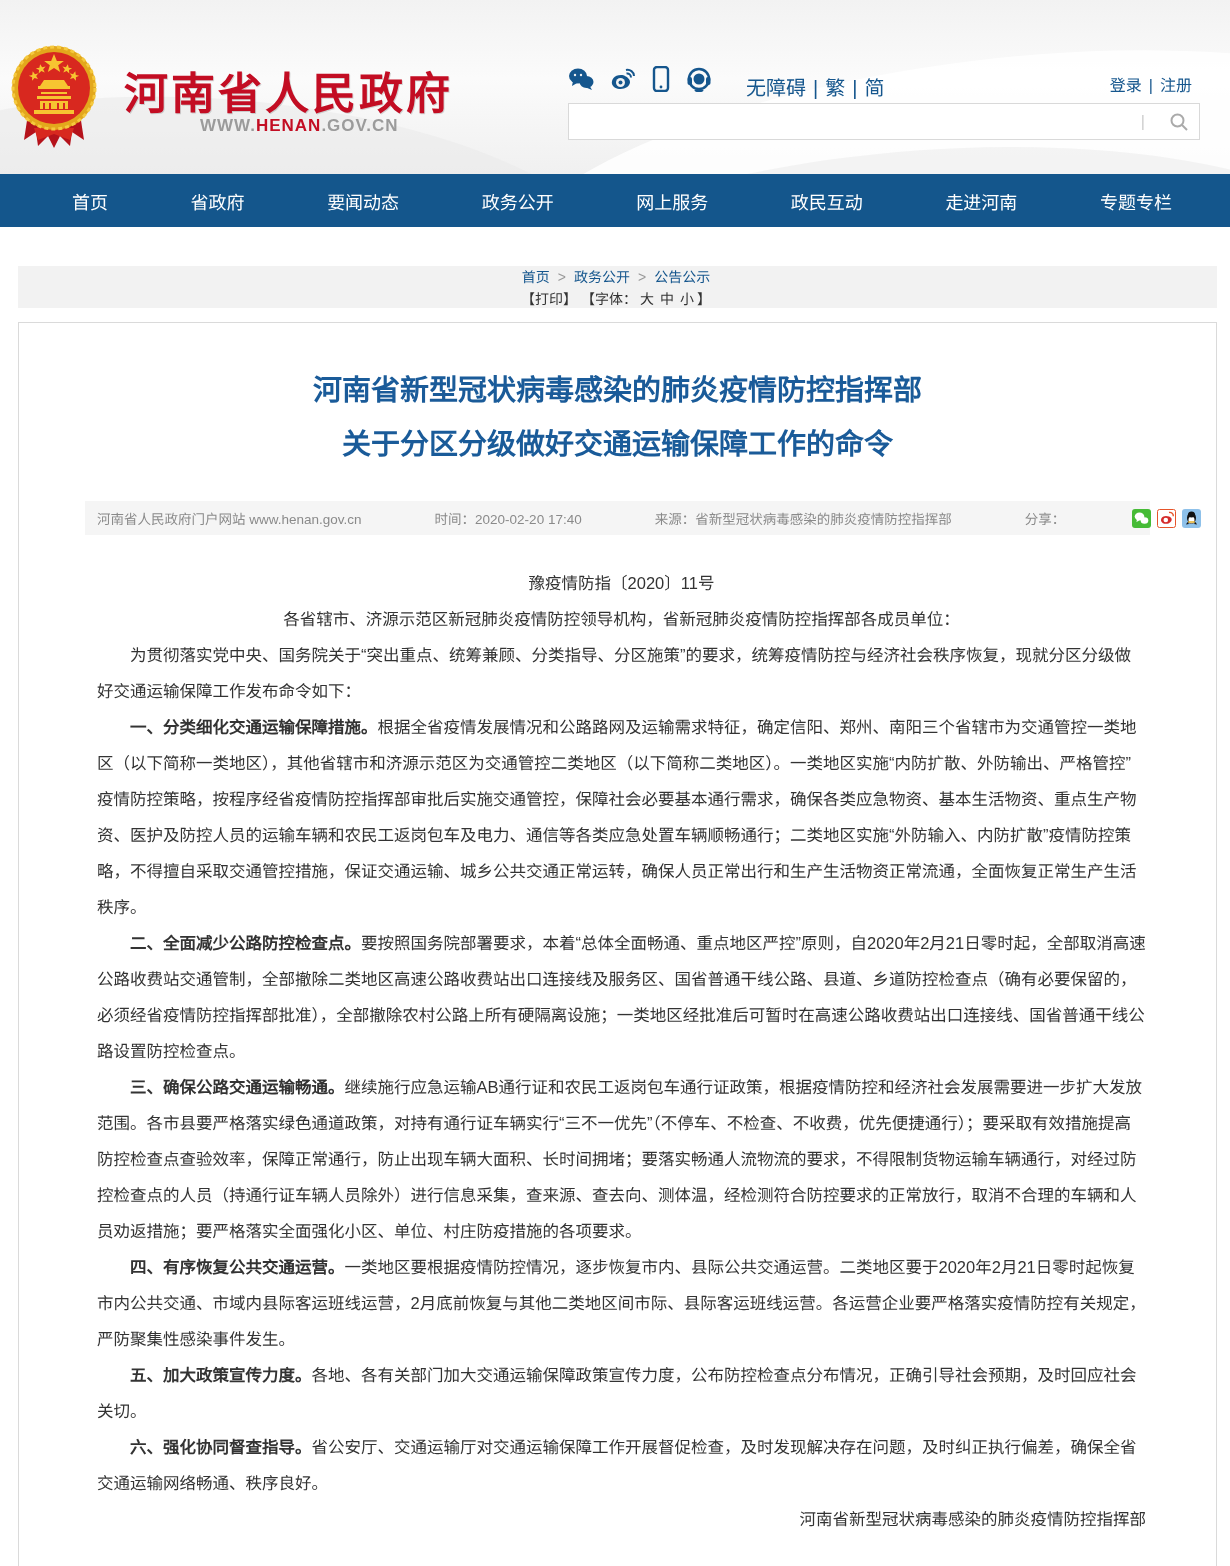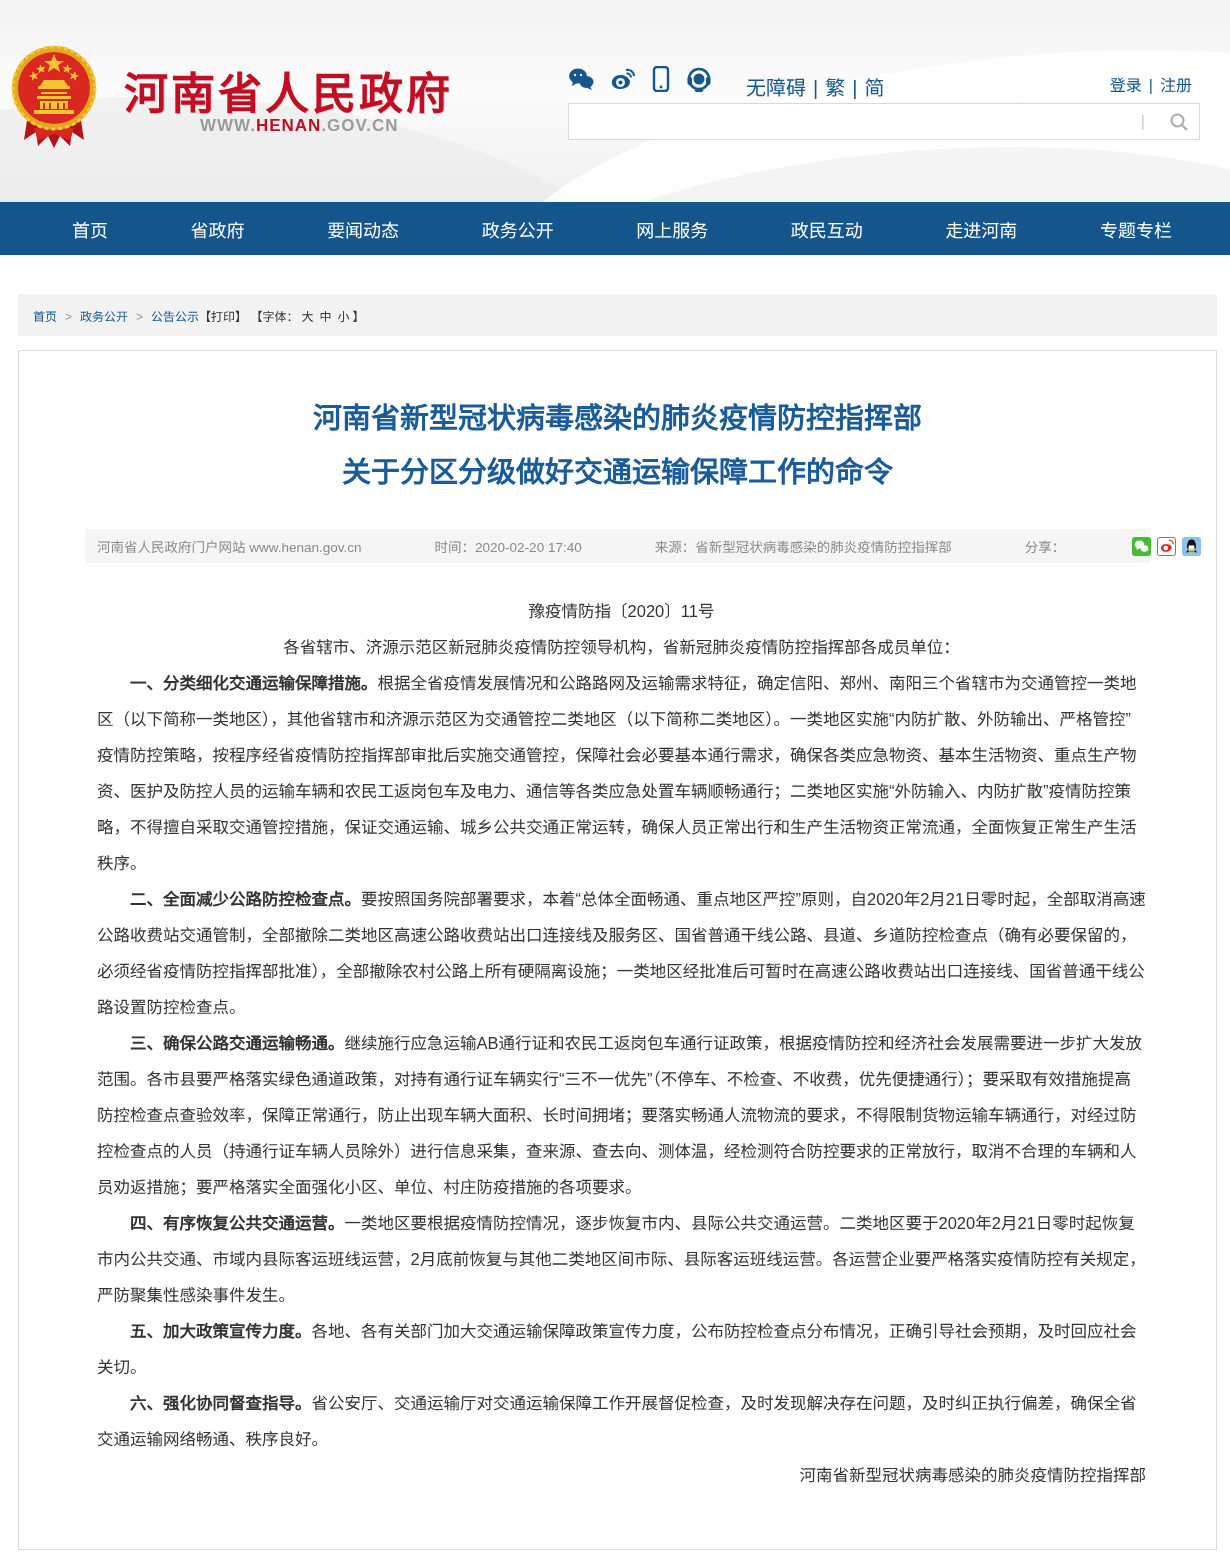--- a/index.html
+++ b/index.html
@@ -4,21 +4,21 @@
 <style>
   * { margin:0; padding:0; box-sizing:border-box; }
   html,body { background:#fff; }
   body {
     width:1230px; margin:0 auto;
     font-family:"Liberation Sans","DejaVu Sans",sans-serif;
     color:#333;
   }
   
   .header {
-    position:relative; height:202px; overflow:hidden;
+    position:relative; height:174px; overflow:hidden;
     background:linear-gradient(180deg,#f2f2f2 0%,#fbfbfb 45%,#f0f0f0 100%);
   }
   .wave1 { position:absolute; left:-180px; top:100px; width:820px; height:320px;
     background:#e9e9e9; border-radius:50%; transform:rotate(5deg); opacity:.55; }
   .wave2 { position:absolute; right:-260px; top:60px; width:1000px; height:330px;
     background:#ffffff; border-radius:50%; transform:rotate(-7deg); opacity:.85; }
   .wave3 { position:absolute; right:-150px; top:150px; width:900px; height:300px;
     background:#ededed; border-radius:50%; transform:rotate(-4deg); opacity:.6; }
   .emblem { position:absolute; left:10px; top:36px; }
   .site-name {
@@ -47,22 +47,22 @@
   .search-btn { width:40px; height:100%; display:flex; align-items:center; justify-content:center;
     cursor:pointer; background:transparent; border:none; }
   
   .nav {
     height:53px; background:#14568c; display:flex; align-items:center;
     justify-content:space-between; padding:0 58px 0 72px;
   }
   .nav-item { color:#fff; font-size:18px; cursor:pointer; white-space:nowrap; }
   
   .crumb-wrap { margin:39px 13px 0 18px; height:42px; background:#f2f2f2;
-    display:flex; align-items:center; padding:0 18px 0 15px;
-    font-size:12px; }
+    display:flex; align-items:center; justify-content:space-between; padding:0 18px 0 15px;
+    font-size:14px;flex-direction:column; }
   .crumb a-like, .crumb .bc-link { color:#15568d; cursor:pointer; }
   .crumb .bc-sep { color:#999; margin:0 8px; }
   .page-tools { color:#333; }
   .page-tools .tool { cursor:pointer; }
   .page-tools .fs { cursor:pointer; margin:0 3px; }
   
   .content {
     margin:14px 13px 0 18px; background:#fff; border:1px solid #dadada;
     min-height:1200px; padding-bottom:40px;
   }
@@ -235,20 +235,21 @@
         <polygon points="13.5,13 15,15.5 12,15" fill="#111"></polygon>
         <rect x="6" y="12.2" width="7" height="1.6" rx="0.8" fill="#e8b22a"></rect>
       </svg>
     </span>
   </div>
 
   <div class="doc-body">
     <div class="doc-number">豫疫情防指〔2020〕11号</div>
 
     <p class="para no-indent"><span>各省辖市、济源示范区新冠肺炎疫情防控领导机构，省新冠肺炎疫情防控指挥部各成员单位：</span></p>
+    <p class="para"><span>为贯彻落实党中央、国务院关于“突出重点、统筹兼顾、分类指导、分区施策”的要求，统筹疫情防控与经济社会秩序恢复，现就分区分级做好交通运输保障工作发布命令如下：</span></p>
     <p class="para"><b>一、分类细化交通运输保障措施。</b><span>根据全省疫情发展情况和公路路网及运输需求特征，确定信阳、郑州、南阳三个省辖市为交通管控一类地区（以下简称一类地区），其他省辖市和济源示范区为交通管控二类地区（以下简称二类地区）。一类地区实施“内防扩散、外防输出、严格管控”疫情防控策略，按程序经省疫情防控指挥部审批后实施交通管控，保障社会必要基本通行需求，确保各类应急物资、基本生活物资、重点生产物资、医护及防控人员的运输车辆和农民工返岗包车及电力、通信等各类应急处置车辆顺畅通行；二类地区实施“外防输入、内防扩散”疫情防控策略，不得擅自采取交通管控措施，保证交通运输、城乡公共交通正常运转，确保人员正常出行和生产生活物资正常流通，全面恢复正常生产生活秩序。</span></p>
     <p class="para"><b>二、全面减少公路防控检查点。</b><span>要按照国务院部署要求，本着“总体全面畅通、重点地区严控”原则，自2020年2月21日零时起，全部取消高速公路收费站交通管制，全部撤除二类地区高速公路收费站出口连接线及服务区、国省普通干线公路、县道、乡道防控检查点（确有必要保留的，必须经省疫情防控指挥部批准），全部撤除农村公路上所有硬隔离设施；一类地区经批准后可暂时在高速公路收费站出口连接线、国省普通干线公路设置防控检查点。</span></p>
     <p class="para"><b>三、确保公路交通运输畅通。</b><span>继续施行应急运输AB通行证和农民工返岗包车通行证政策，根据疫情防控和经济社会发展需要进一步扩大发放范围。各市县要严格落实绿色通道政策，对持有通行证车辆实行“三不一优先”（不停车、不检查、不收费，优先便捷通行）；要采取有效措施提高防控检查点查验效率，保障正常通行，防止出现车辆大面积、长时间拥堵；要落实畅通人流物流的要求，不得限制货物运输车辆通行，对经过防控检查点的人员（持通行证车辆人员除外）进行信息采集，查来源、查去向、测体温，经检测符合防控要求的正常放行，取消不合理的车辆和人员劝返措施；要严格落实全面强化小区、单位、村庄防疫措施的各项要求。</span></p>
     <p class="para"><b>四、有序恢复公共交通运营。</b><span>一类地区要根据疫情防控情况，逐步恢复市内、县际公共交通运营。二类地区要于2020年2月21日零时起恢复市内公共交通、市域内县际客运班线运营，2月底前恢复与其他二类地区间市际、县际客运班线运营。各运营企业要严格落实疫情防控有关规定，严防聚集性感染事件发生。</span></p>
     <p class="para"><b>五、加大政策宣传力度。</b><span>各地、各有关部门加大交通运输保障政策宣传力度，公布防控检查点分布情况，正确引导社会预期，及时回应社会关切。</span></p>
     <p class="para"><b>六、强化协同督查指导。</b><span>省公安厅、交通运输厅对交通运输保障工作开展督促检查，及时发现解决存在问题，及时纠正执行偏差，确保全省交通运输网络畅通、秩序良好。</span></p>
 
     <div class="signature">河南省新型冠状病毒感染的肺炎疫情防控指挥部</div>
 
   </div>

